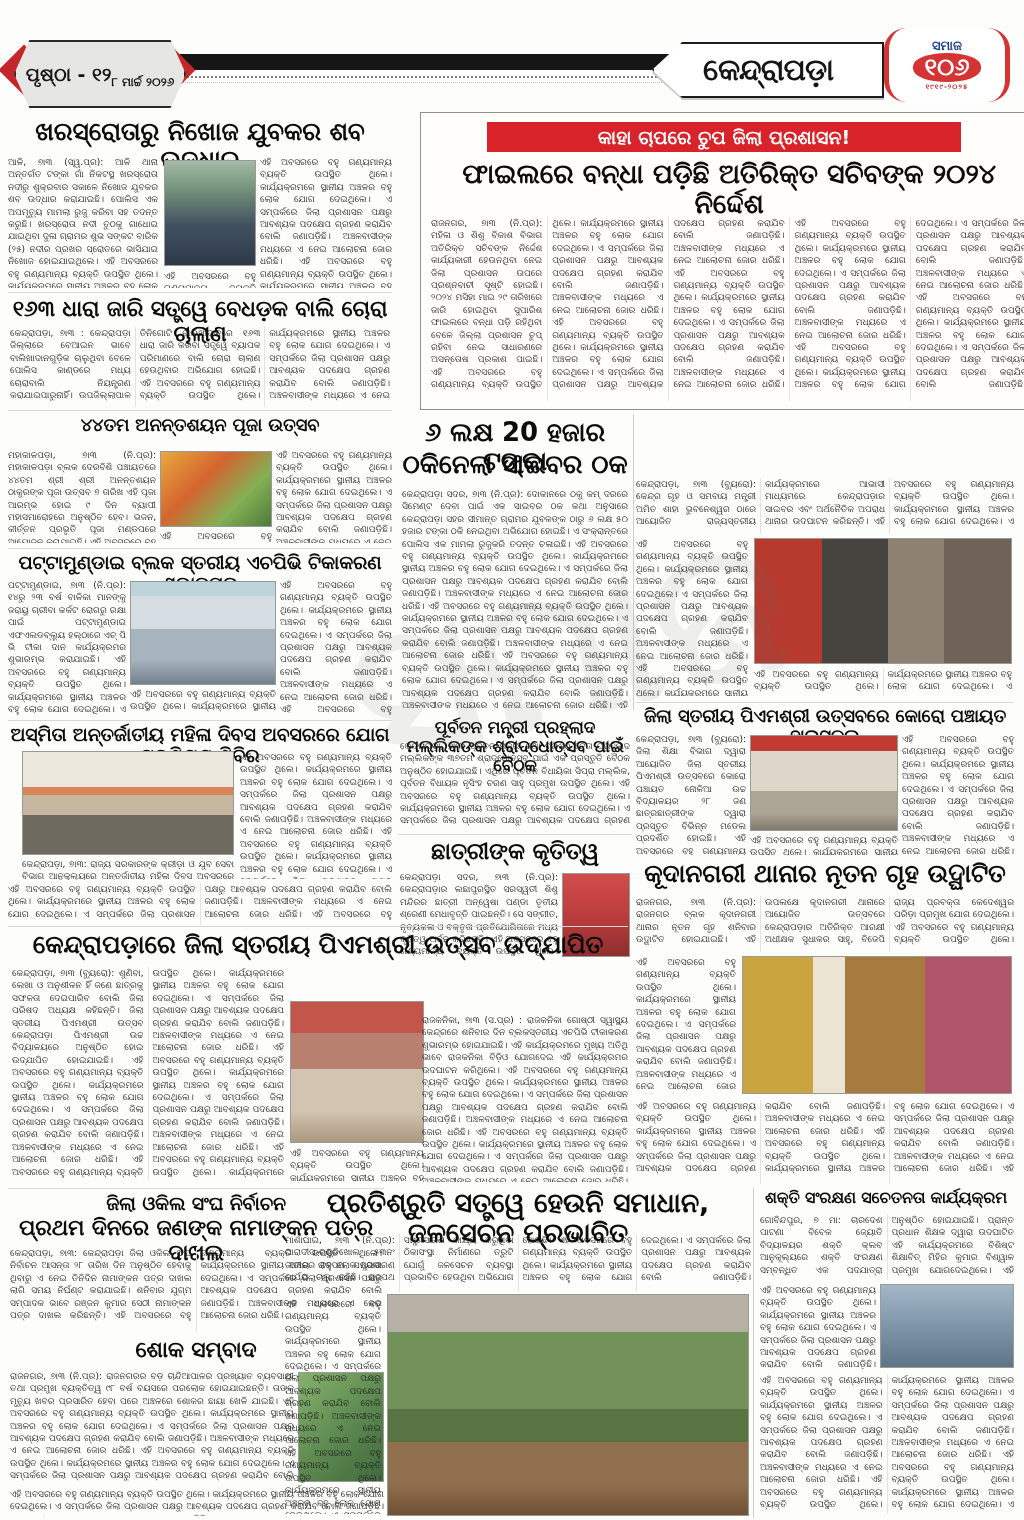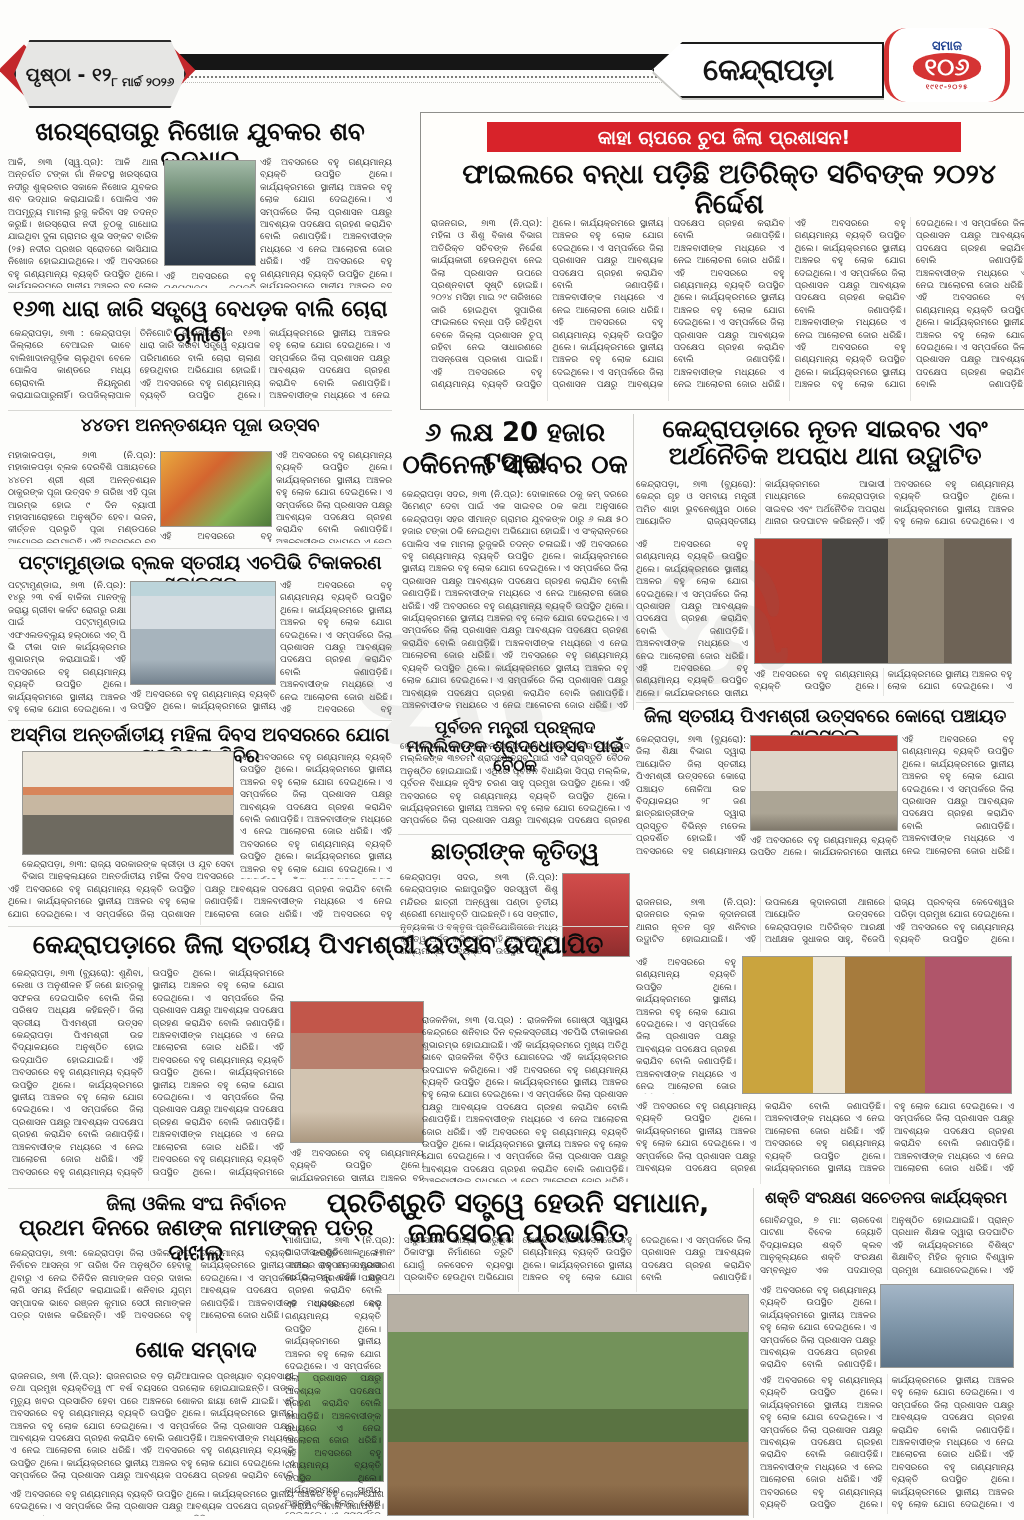--- a/index.html
+++ b/index.html
@@ -136,21 +136,20 @@
   </div>
 
   <div class="art" style="left:398px;top:414px;width:234px;height:298px;">
     <div class="hl" style="position:absolute;left:4px;top:4px;width:226px;font-size:26px;">୬ ଲକ୍ଷ 20 ହଜାର ଟଙ୍କା</div>
     <div class="hl" style="position:absolute;left:4px;top:36px;width:226px;font-size:26px;">ଠକିନେଲା ସାଇବର ଠକ</div>
     <div class="bd abs" style="left:4px;top:74px;width:226px;height:220px;">କେନ୍ଦ୍ରାପଡ଼ା ସଦର, ୭ା୩ (ନି.ପ୍ର): ଦୋକାନରେ ଠକୁ କମ୍ ଦରରେ ସିମେଣ୍ଟ ଦେବା ପାଇଁ ଏକ ସାଇବର ଠକ କଥା ଅନୁସାରେ କେନ୍ଦ୍ରାପଡ଼ା ସହର ସୀମାନ୍ତ ଗ୍ରାମର ଯୁବକଙ୍କ ଠାରୁ ୬ ଲକ୍ଷ ୫୦ ହଜାର ଟଙ୍କା ଠକି ନେଇଥିବା ଅଭିଯୋଗ ହୋଇଛି। ଏ ସଂକ୍ରାନ୍ତରେ ପୋଲିସ ଏକ ମାମଲା ରୁଜୁକରି ତଦନ୍ତ ଚଳାଇଛି। ଏହି ଅବସରରେ ବହୁ ଗଣ୍ୟମାନ୍ୟ ବ୍ୟକ୍ତି ଉପସ୍ଥିତ ଥିଲେ। କାର୍ଯ୍ୟକ୍ରମରେ ସ୍ଥାନୀୟ ଅଞ୍ଚଳର ବହୁ ଲୋକ ଯୋଗ ଦେଇଥିଲେ। ଏ ସମ୍ପର୍କରେ ଜିଲା ପ୍ରଶାସନ ପକ୍ଷରୁ ଆବଶ୍ୟକ ପଦକ୍ଷେପ ଗ୍ରହଣ କରାଯିବ ବୋଲି ଜଣାପଡ଼ିଛି। ଅଞ୍ଚଳବାସୀଙ୍କ ମଧ୍ୟରେ ଏ ନେଇ ଆଲୋଚନା ଜୋର ଧରିଛି। ଏହି ଅବସରରେ ବହୁ ଗଣ୍ୟମାନ୍ୟ ବ୍ୟକ୍ତି ଉପସ୍ଥିତ ଥିଲେ। କାର୍ଯ୍ୟକ୍ରମରେ ସ୍ଥାନୀୟ ଅଞ୍ଚଳର ବହୁ ଲୋକ ଯୋଗ ଦେଇଥିଲେ। ଏ ସମ୍ପର୍କରେ ଜିଲା ପ୍ରଶାସନ ପକ୍ଷରୁ ଆବଶ୍ୟକ ପଦକ୍ଷେପ ଗ୍ରହଣ କରାଯିବ ବୋଲି ଜଣାପଡ଼ିଛି। ଅଞ୍ଚଳବାସୀଙ୍କ ମଧ୍ୟରେ ଏ ନେଇ ଆଲୋଚନା ଜୋର ଧରିଛି। ଏହି ଅବସରରେ ବହୁ ଗଣ୍ୟମାନ୍ୟ ବ୍ୟକ୍ତି ଉପସ୍ଥିତ ଥିଲେ। କାର୍ଯ୍ୟକ୍ରମରେ ସ୍ଥାନୀୟ ଅଞ୍ଚଳର ବହୁ ଲୋକ ଯୋଗ ଦେଇଥିଲେ। ଏ ସମ୍ପର୍କରେ ଜିଲା ପ୍ରଶାସନ ପକ୍ଷରୁ ଆବଶ୍ୟକ ପଦକ୍ଷେପ ଗ୍ରହଣ କରାଯିବ ବୋଲି ଜଣାପଡ଼ିଛି। ଅଞ୍ଚଳବାସୀଙ୍କ ମଧ୍ୟରେ ଏ ନେଇ ଆଲୋଚନା ଜୋର ଧରିଛି। ଏହି ଅବସରରେ ବହୁ ଗଣ୍ୟମାନ୍ୟ ବ୍ୟକ୍ତି ଉପସ୍ଥିତ ଥିଲେ। କାର୍ଯ୍ୟକ୍ରମରେ ସ୍ଥାନୀୟ ଅଞ୍ଚଳର ବହୁ ଲୋକ ଯୋଗ ଦେଇଥିଲେ। ଏ ସମ୍ପର୍କରେ ଜିଲା ପ୍ରଶାସନ ପକ୍ଷରୁ ଆବଶ୍ୟକ ପଦକ୍ଷେପ ଗ୍ରହଣ କରାଯିବ ବୋଲି ଜଣାପଡ଼ିଛି। ଅଞ୍ଚଳବାସୀଙ୍କ ମଧ୍ୟରେ ଏ ନେଇ ଆଲୋଚନା ଜୋର ଧରିଛି। ଏହି ଅବସରରେ ବହୁ ଗଣ୍ୟମାନ୍ୟ ବ୍ୟକ୍ତି ଉପସ୍ଥିତ ଥିଲେ। କାର୍ଯ୍ୟକ୍ରମରେ ସ୍ଥାନୀୟ ଅଞ୍ଚଳର ବହୁ ଲୋକ ଯୋଗ ଦେଇଥିଲେ। ଏ ସମ୍ପର୍କରେ ଜିଲା ପ୍ରଶାସନ ପକ୍ଷରୁ ଆବଶ୍ୟକ ପଦକ୍ଷେପ ଗ୍ରହଣ କରାଯିବ ବୋଲି ଜଣାପଡ଼ିଛି। ଅଞ୍ଚଳବାସୀଙ୍କ ମଧ୍ୟରେ ଏ ନେଇ ଆଲୋଚନା ଜୋର ଧରିଛି। </div>
   </div>
   <div class="rule-v" style="left:633px;top:414px;height:296px;"></div>
 
   <div class="art" style="left:636px;top:412px;width:378px;height:288px;">
-    <div class="hl" style="position:absolute;left:0;top:4px;width:378px;font-size:24px;">କେନ୍ଦ୍ରାପଡ଼ାରେ ନୂତନ ସାଇବର ଏବଂ ଅର୍ଥନୈତିକ ଅପରାଧ ଥାନା ଉଦ୍ଘାଟିତ</div>
     <div class="bd cols3 abs" style="left:0;top:66px;width:378px;height:56px;">କେନ୍ଦ୍ରାପଡ଼ା, ୭ା୩ (ବ୍ୟୁରୋ): କେନ୍ଦ୍ର ଗୃହ ଓ ସମବାୟ ମନ୍ତ୍ରୀ ଅମିତ ଶାହା ଭୁବନେଶ୍ୱର ଠାରେ ଆୟୋଜିତ ରାଜ୍ୟସ୍ତରୀୟ କାର୍ଯ୍ୟକ୍ରମରେ ଆଭାସୀ ମାଧ୍ୟମରେ କେନ୍ଦ୍ରାପଡ଼ାର ସାଇବର ଏବଂ ଅର୍ଥନୈତିକ ଅପରାଧ ଥାନାର ଉଦଘାଟନ କରିଛନ୍ତି। ଏହି ଅବସରରେ ବହୁ ଗଣ୍ୟମାନ୍ୟ ବ୍ୟକ୍ତି ଉପସ୍ଥିତ ଥିଲେ। କାର୍ଯ୍ୟକ୍ରମରେ ସ୍ଥାନୀୟ ଅଞ୍ଚଳର ବହୁ ଲୋକ ଯୋଗ ଦେଇଥିଲେ। ଏ ସମ୍ପର୍କରେ ଜିଲା ପ୍ରଶାସନ ପକ୍ଷରୁ ଆବଶ୍ୟକ ପଦକ୍ଷେପ ଗ୍ରହଣ କରାଯିବ ବୋଲି ଜଣାପଡ଼ିଛି। ଅଞ୍ଚଳବାସୀଙ୍କ ମଧ୍ୟରେ ଏ ନେଇ ଆଲୋଚନା ଜୋର ଧରିଛି। </div>
     <div class="bd abs" style="left:0;top:126px;width:112px;height:158px;">ଏହି ଅବସରରେ ବହୁ ଗଣ୍ୟମାନ୍ୟ ବ୍ୟକ୍ତି ଉପସ୍ଥିତ ଥିଲେ। କାର୍ଯ୍ୟକ୍ରମରେ ସ୍ଥାନୀୟ ଅଞ୍ଚଳର ବହୁ ଲୋକ ଯୋଗ ଦେଇଥିଲେ। ଏ ସମ୍ପର୍କରେ ଜିଲା ପ୍ରଶାସନ ପକ୍ଷରୁ ଆବଶ୍ୟକ ପଦକ୍ଷେପ ଗ୍ରହଣ କରାଯିବ ବୋଲି ଜଣାପଡ଼ିଛି। ଅଞ୍ଚଳବାସୀଙ୍କ ମଧ୍ୟରେ ଏ ନେଇ ଆଲୋଚନା ଜୋର ଧରିଛି। ଏହି ଅବସରରେ ବହୁ ଗଣ୍ୟମାନ୍ୟ ବ୍ୟକ୍ତି ଉପସ୍ଥିତ ଥିଲେ। କାର୍ଯ୍ୟକ୍ରମରେ ସ୍ଥାନୀୟ ଅଞ୍ଚଳର ବହୁ ଲୋକ ଯୋଗ ଦେଇଥିଲେ। ଏ ସମ୍ପର୍କରେ ଜିଲା ପ୍ରଶାସନ ପକ୍ଷରୁ ଆବଶ୍ୟକ ପଦକ୍ଷେପ ଗ୍ରହଣ କରାଯିବ ବୋଲି ଜଣାପଡ଼ିଛି। ଅଞ୍ଚଳବାସୀଙ୍କ ମଧ୍ୟରେ ଏ ନେଇ ଆଲୋଚନା ଜୋର ଧରିଛି। ଏହି ଅବସରରେ ବହୁ ଗଣ୍ୟମାନ୍ୟ ବ୍ୟକ୍ତି ଉପସ୍ଥିତ ଥିଲେ। କାର୍ଯ୍ୟକ୍ରମରେ ସ୍ଥାନୀୟ ଅଞ୍ଚଳର ବହୁ ଲୋକ ଯୋଗ ଦେଇଥିଲେ। ଏ ସମ୍ପର୍କରେ ଜିଲା ପ୍ରଶାସନ ପକ୍ଷରୁ ଆବଶ୍ୟକ ପଦକ୍ଷେପ ଗ୍ରହଣ କରାଯିବ ବୋଲି ଜଣାପଡ଼ିଛି। ଅଞ୍ଚଳବାସୀଙ୍କ ମଧ୍ୟରେ ଏ ନେଇ ଆଲୋଚନା ଜୋର ଧରିଛି। </div>
     <div class="ph ph-plaque abs" style="left:118px;top:126px;width:258px;height:126px;"></div>
     <div class="bd cols2 abs" style="left:118px;top:256px;width:258px;height:28px;">ଏହି ଅବସରରେ ବହୁ ଗଣ୍ୟମାନ୍ୟ ବ୍ୟକ୍ତି ଉପସ୍ଥିତ ଥିଲେ। କାର୍ଯ୍ୟକ୍ରମରେ ସ୍ଥାନୀୟ ଅଞ୍ଚଳର ବହୁ ଲୋକ ଯୋଗ ଦେଇଥିଲେ। ଏ ସମ୍ପର୍କରେ ଜିଲା ପ୍ରଶାସନ ପକ୍ଷରୁ ଆବଶ୍ୟକ ପଦକ୍ଷେପ ଗ୍ରହଣ କରାଯିବ ବୋଲି ଜଣାପଡ଼ିଛି। ଅଞ୍ଚଳବାସୀଙ୍କ ମଧ୍ୟରେ ଏ ନେଇ ଆଲୋଚନା ଜୋର ଧରିଛି। </div>
   </div>
 
   <div class="art" style="left:398px;top:716px;width:234px;height:114px;">
     <div class="hl hl-sm" style="position:absolute;left:2px;top:2px;width:230px;">ପୂର୍ବତନ ମନ୍ତ୍ରୀ ପ୍ରହ୍ଲାଦ ମଲ୍ଲିକଙ୍କ ଶ୍ରାଦ୍ଧୋତ୍ସବ ପାଇଁ ବୈଠକ</div>
     <div class="bd abs" style="left:2px;top:24px;width:230px;height:88px;">କେନ୍ଦ୍ରାପଡ଼ା, ୭ା୩: ପୂର୍ବତନ ମନ୍ତ୍ରୀ ତଥା ବରିଷ୍ଠ ନେତା ପ୍ରହ୍ଲାଦ ମଲ୍ଲିକଙ୍କ ୩୭ତମ ଶ୍ରାଦ୍ଧୋତ୍ସବ ପାଇଁ ଏକ ପ୍ରସ୍ତୁତି ବୈଠକ ଅନୁଷ୍ଠିତ ହୋଇଯାଇଛି। ଏଥିରେ ପୂର୍ବତନ ବିଧାୟିକା ସିପ୍ରା ମଲ୍ଲିକ, ପୂର୍ବତନ ବିଧାୟକ ନୃସିଂହ ଚରଣ ସାହୁ ପ୍ରମୁଖ ଉପସ୍ଥିତ ଥିଲେ। ଏହି ଅବସରରେ ବହୁ ଗଣ୍ୟମାନ୍ୟ ବ୍ୟକ୍ତି ଉପସ୍ଥିତ ଥିଲେ। କାର୍ଯ୍ୟକ୍ରମରେ ସ୍ଥାନୀୟ ଅଞ୍ଚଳର ବହୁ ଲୋକ ଯୋଗ ଦେଇଥିଲେ। ଏ ସମ୍ପର୍କରେ ଜିଲା ପ୍ରଶାସନ ପକ୍ଷରୁ ଆବଶ୍ୟକ ପଦକ୍ଷେପ ଗ୍ରହଣ କରାଯିବ ବୋଲି ଜଣାପଡ଼ିଛି। ଅଞ୍ଚଳବାସୀଙ୍କ ମଧ୍ୟରେ ଏ ନେଇ ଆଲୋଚନା ଜୋର ଧରିଛି। </div>
   </div>
@@ -163,20 +162,21 @@
 
   <div class="art" style="left:636px;top:702px;width:378px;height:158px;border-top:1px solid #d8d8d4;">
     <div class="hl" style="position:absolute;left:0;top:3px;width:378px;font-size:18px;">ଜିଲା ସ୍ତରୀୟ ପିଏମଶ୍ରୀ ଉତ୍ସବରେ କୋରୋ ପଞ୍ଚାୟତ ହାଇସ୍କୁଲ</div>
     <div class="bd abs" style="left:0;top:30px;width:110px;height:122px;">କେନ୍ଦ୍ରାପଡ଼ା, ୭ା୩ (ବ୍ୟୁରୋ): ଜିଲା ଶିକ୍ଷା ବିଭାଗ ଦ୍ୱାରା ଆୟୋଜିତ ଜିଲା ସ୍ତରୀୟ ପିଏମଶ୍ରୀ ଉତ୍ସବରେ କୋରୋ ପଞ୍ଚାୟତ ନୋଳିଆ ଉଚ୍ଚ ବିଦ୍ୟାଳୟର ୨୮ ଜଣ ଛାତ୍ରଛାତ୍ରୀଙ୍କ ଦ୍ୱାରା ପ୍ରସ୍ତୁତ ବିଭିନ୍ନ ମଡେଲ ପ୍ରଦର୍ଶିତ ହୋଇଛି। ଏହି ଅବସରରେ ବହୁ ଗଣ୍ୟମାନ୍ୟ ବ୍ୟକ୍ତି ଉପସ୍ଥିତ ଥିଲେ। କାର୍ଯ୍ୟକ୍ରମରେ ସ୍ଥାନୀୟ ଅଞ୍ଚଳର ବହୁ ଲୋକ ଯୋଗ ଦେଇଥିଲେ। ଏ ସମ୍ପର୍କରେ ଜିଲା ପ୍ରଶାସନ ପକ୍ଷରୁ ଆବଶ୍ୟକ ପଦକ୍ଷେପ ଗ୍ରହଣ କରାଯିବ ବୋଲି ଜଣାପଡ଼ିଛି। ଅଞ୍ଚଳବାସୀଙ୍କ ମଧ୍ୟରେ ଏ ନେଇ ଆଲୋଚନା ଜୋର ଧରିଛି। </div>
     <div class="ph ph-koro abs" style="left:114px;top:32px;width:148px;height:96px;"></div>
     <div class="bd abs" style="left:114px;top:131px;width:148px;height:21px;">ଏହି ଅବସରରେ ବହୁ ଗଣ୍ୟମାନ୍ୟ ବ୍ୟକ୍ତି ଉପସ୍ଥିତ ଥିଲେ। କାର୍ଯ୍ୟକ୍ରମରେ ସ୍ଥାନୀୟ ଅଞ୍ଚଳର ବହୁ ଲୋକ ଯୋଗ ଦେଇଥିଲେ। ଏ ସମ୍ପର୍କରେ ଜିଲା ପ୍ରଶାସନ ପକ୍ଷରୁ ଆବଶ୍ୟକ ପଦକ୍ଷେପ ଗ୍ରହଣ କରାଯିବ ବୋଲି ଜଣାପଡ଼ିଛି। ଅଞ୍ଚଳବାସୀଙ୍କ ମଧ୍ୟରେ ଏ ନେଇ ଆଲୋଚନା ଜୋର ଧରିଛି। </div>
     <div class="bd abs" style="left:266px;top:30px;width:112px;height:122px;">ଏହି ଅବସରରେ ବହୁ ଗଣ୍ୟମାନ୍ୟ ବ୍ୟକ୍ତି ଉପସ୍ଥିତ ଥିଲେ। କାର୍ଯ୍ୟକ୍ରମରେ ସ୍ଥାନୀୟ ଅଞ୍ଚଳର ବହୁ ଲୋକ ଯୋଗ ଦେଇଥିଲେ। ଏ ସମ୍ପର୍କରେ ଜିଲା ପ୍ରଶାସନ ପକ୍ଷରୁ ଆବଶ୍ୟକ ପଦକ୍ଷେପ ଗ୍ରହଣ କରାଯିବ ବୋଲି ଜଣାପଡ଼ିଛି। ଅଞ୍ଚଳବାସୀଙ୍କ ମଧ୍ୟରେ ଏ ନେଇ ଆଲୋଚନା ଜୋର ଧରିଛି। ଏହି ଅବସରରେ ବହୁ ଗଣ୍ୟମାନ୍ୟ ବ୍ୟକ୍ତି ଉପସ୍ଥିତ ଥିଲେ। କାର୍ଯ୍ୟକ୍ରମରେ ସ୍ଥାନୀୟ ଅଞ୍ଚଳର ବହୁ ଲୋକ ଯୋଗ ଦେଇଥିଲେ। ଏ ସମ୍ପର୍କରେ ଜିଲା ପ୍ରଶାସନ ପକ୍ଷରୁ ଆବଶ୍ୟକ ପଦକ୍ଷେପ ଗ୍ରହଣ କରାଯିବ ବୋଲି ଜଣାପଡ଼ିଛି। ଅଞ୍ଚଳବାସୀଙ୍କ ମଧ୍ୟରେ ଏ ନେଇ ଆଲୋଚନା ଜୋର ଧରିଛି। </div>
   </div>
 
   <div class="art" style="left:636px;top:856px;width:378px;height:330px;">
+    <div class="hl" style="position:absolute;left:0;top:4px;width:378px;font-size:25px;">କୂଦାନଗରୀ ଥାନାର ନୂତନ ଗୃହ ଉଦ୍ଘାଟିତ</div>
     <div class="bd cols3 abs" style="left:0;top:40px;width:378px;height:56px;">ରାଜନଗର, ୭ା୩ (ନି.ପ୍ର): ରାଜନଗର ବ୍ଲକ କୂଦାନଗରୀ ଥାନାର ନୂତନ ଗୃହ ଶନିବାର ଉଦ୍ଘାଟିତ ହୋଇଯାଇଛି। ଏହି ଉପଲକ୍ଷେ କୂଦାନଗରୀ ଥାନାରେ ଆୟୋଜିତ ଉତ୍ସବରେ କେନ୍ଦ୍ରାପଡ଼ାର ଅତିରିକ୍ତ ଆରକ୍ଷୀ ଅଧୀକ୍ଷକ ସୁଧାକର ସାହୁ, ବିଜେପି ରାଜ୍ୟ ପ୍ରବକ୍ତା କେଦେଶ୍ୱର ପରିଡ଼ା ପ୍ରମୁଖ ଯୋଗ ଦେଇଥିଲେ। ଏହି ଅବସରରେ ବହୁ ଗଣ୍ୟମାନ୍ୟ ବ୍ୟକ୍ତି ଉପସ୍ଥିତ ଥିଲେ। କାର୍ଯ୍ୟକ୍ରମରେ ସ୍ଥାନୀୟ ଅଞ୍ଚଳର ବହୁ ଲୋକ ଯୋଗ ଦେଇଥିଲେ। ଏ ସମ୍ପର୍କରେ ଜିଲା ପ୍ରଶାସନ ପକ୍ଷରୁ ଆବଶ୍ୟକ ପଦକ୍ଷେପ ଗ୍ରହଣ କରାଯିବ ବୋଲି ଜଣାପଡ଼ିଛି। ଅଞ୍ଚଳବାସୀଙ୍କ ମଧ୍ୟରେ ଏ ନେଇ ଆଲୋଚନା ଜୋର ଧରିଛି। </div>
     <div class="bd abs" style="left:0;top:100px;width:100px;height:138px;">ଏହି ଅବସରରେ ବହୁ ଗଣ୍ୟମାନ୍ୟ ବ୍ୟକ୍ତି ଉପସ୍ଥିତ ଥିଲେ। କାର୍ଯ୍ୟକ୍ରମରେ ସ୍ଥାନୀୟ ଅଞ୍ଚଳର ବହୁ ଲୋକ ଯୋଗ ଦେଇଥିଲେ। ଏ ସମ୍ପର୍କରେ ଜିଲା ପ୍ରଶାସନ ପକ୍ଷରୁ ଆବଶ୍ୟକ ପଦକ୍ଷେପ ଗ୍ରହଣ କରାଯିବ ବୋଲି ଜଣାପଡ଼ିଛି। ଅଞ୍ଚଳବାସୀଙ୍କ ମଧ୍ୟରେ ଏ ନେଇ ଆଲୋଚନା ଜୋର ଧରିଛି। ଏହି ଅବସରରେ ବହୁ ଗଣ୍ୟମାନ୍ୟ ବ୍ୟକ୍ତି ଉପସ୍ଥିତ ଥିଲେ। କାର୍ଯ୍ୟକ୍ରମରେ ସ୍ଥାନୀୟ ଅଞ୍ଚଳର ବହୁ ଲୋକ ଯୋଗ ଦେଇଥିଲେ। ଏ ସମ୍ପର୍କରେ ଜିଲା ପ୍ରଶାସନ ପକ୍ଷରୁ ଆବଶ୍ୟକ ପଦକ୍ଷେପ ଗ୍ରହଣ କରାଯିବ ବୋଲି ଜଣାପଡ଼ିଛି। ଅଞ୍ଚଳବାସୀଙ୍କ ମଧ୍ୟରେ ଏ ନେଇ ଆଲୋଚନା ଜୋର ଧରିଛି। </div>
     <div class="ph ph-police abs" style="left:106px;top:100px;width:270px;height:138px;"></div>
     <div class="bd cols3 abs" style="left:0;top:244px;width:378px;height:84px;">ଏହି ଅବସରରେ ବହୁ ଗଣ୍ୟମାନ୍ୟ ବ୍ୟକ୍ତି ଉପସ୍ଥିତ ଥିଲେ। କାର୍ଯ୍ୟକ୍ରମରେ ସ୍ଥାନୀୟ ଅଞ୍ଚଳର ବହୁ ଲୋକ ଯୋଗ ଦେଇଥିଲେ। ଏ ସମ୍ପର୍କରେ ଜିଲା ପ୍ରଶାସନ ପକ୍ଷରୁ ଆବଶ୍ୟକ ପଦକ୍ଷେପ ଗ୍ରହଣ କରାଯିବ ବୋଲି ଜଣାପଡ଼ିଛି। ଅଞ୍ଚଳବାସୀଙ୍କ ମଧ୍ୟରେ ଏ ନେଇ ଆଲୋଚନା ଜୋର ଧରିଛି। ଏହି ଅବସରରେ ବହୁ ଗଣ୍ୟମାନ୍ୟ ବ୍ୟକ୍ତି ଉପସ୍ଥିତ ଥିଲେ। କାର୍ଯ୍ୟକ୍ରମରେ ସ୍ଥାନୀୟ ଅଞ୍ଚଳର ବହୁ ଲୋକ ଯୋଗ ଦେଇଥିଲେ। ଏ ସମ୍ପର୍କରେ ଜିଲା ପ୍ରଶାସନ ପକ୍ଷରୁ ଆବଶ୍ୟକ ପଦକ୍ଷେପ ଗ୍ରହଣ କରାଯିବ ବୋଲି ଜଣାପଡ଼ିଛି। ଅଞ୍ଚଳବାସୀଙ୍କ ମଧ୍ୟରେ ଏ ନେଇ ଆଲୋଚନା ଜୋର ଧରିଛି। ଏହି ଅବସରରେ ବହୁ ଗଣ୍ୟମାନ୍ୟ ବ୍ୟକ୍ତି ଉପସ୍ଥିତ ଥିଲେ। କାର୍ଯ୍ୟକ୍ରମରେ ସ୍ଥାନୀୟ ଅଞ୍ଚଳର ବହୁ ଲୋକ ଯୋଗ ଦେଇଥିଲେ। ଏ ସମ୍ପର୍କରେ ଜିଲା ପ୍ରଶାସନ ପକ୍ଷରୁ ଆବଶ୍ୟକ ପଦକ୍ଷେପ ଗ୍ରହଣ କରାଯିବ ବୋଲି ଜଣାପଡ଼ିଛି। ଅଞ୍ଚଳବାସୀଙ୍କ ମଧ୍ୟରେ ଏ ନେଇ ଆଲୋଚନା ଜୋର ଧରିଛି। </div>
   </div>
 
   <div class="art" style="left:8px;top:926px;width:620px;height:258px;border-top:1px solid #d8d8d4;">
     <div class="hl" style="position:absolute;left:10px;top:4px;width:600px;font-size:25px;">କେନ୍ଦ୍ରାପଡ଼ାରେ ଜିଲା ସ୍ତରୀୟ ପିଏମଶ୍ରୀ ଉତ୍ସବ ଉଦ୍ଯାପିତ</div>
     <div class="bd cols2 abs" style="left:4px;top:40px;width:272px;height:214px;">କେନ୍ଦ୍ରାପଡ଼ା, ୭ା୩ (ବ୍ୟୁରୋ): ଶୁଣିବା, ଲେଖା ଓ ଅନୁଶୀଳନ ହିଁ ଜଣେ ଛାତ୍ରକୁ ସଫଳତା ଦେଇପାରିବ ବୋଲି ଜିଲା ପରିଷଦ ଅଧ୍ୟକ୍ଷ କହିଛନ୍ତି। ଜିଲା ସ୍ତରୀୟ ପିଏମଶ୍ରୀ ଉତ୍ସବ କେନ୍ଦ୍ରାପଡ଼ା ପିଏମଶ୍ରୀ ଉଚ୍ଚ ବିଦ୍ୟାଳୟରେ ଅନୁଷ୍ଠିତ ହୋଇ ଉଦ୍ଯାପିତ ହୋଇଯାଇଛି। ଏହି ଅବସରରେ ବହୁ ଗଣ୍ୟମାନ୍ୟ ବ୍ୟକ୍ତି ଉପସ୍ଥିତ ଥିଲେ। କାର୍ଯ୍ୟକ୍ରମରେ ସ୍ଥାନୀୟ ଅଞ୍ଚଳର ବହୁ ଲୋକ ଯୋଗ ଦେଇଥିଲେ। ଏ ସମ୍ପର୍କରେ ଜିଲା ପ୍ରଶାସନ ପକ୍ଷରୁ ଆବଶ୍ୟକ ପଦକ୍ଷେପ ଗ୍ରହଣ କରାଯିବ ବୋଲି ଜଣାପଡ଼ିଛି। ଅଞ୍ଚଳବାସୀଙ୍କ ମଧ୍ୟରେ ଏ ନେଇ ଆଲୋଚନା ଜୋର ଧରିଛି। ଏହି ଅବସରରେ ବହୁ ଗଣ୍ୟମାନ୍ୟ ବ୍ୟକ୍ତି ଉପସ୍ଥିତ ଥିଲେ। କାର୍ଯ୍ୟକ୍ରମରେ ସ୍ଥାନୀୟ ଅଞ୍ଚଳର ବହୁ ଲୋକ ଯୋଗ ଦେଇଥିଲେ। ଏ ସମ୍ପର୍କରେ ଜିଲା ପ୍ରଶାସନ ପକ୍ଷରୁ ଆବଶ୍ୟକ ପଦକ୍ଷେପ ଗ୍ରହଣ କରାଯିବ ବୋଲି ଜଣାପଡ଼ିଛି। ଅଞ୍ଚଳବାସୀଙ୍କ ମଧ୍ୟରେ ଏ ନେଇ ଆଲୋଚନା ଜୋର ଧରିଛି। ଏହି ଅବସରରେ ବହୁ ଗଣ୍ୟମାନ୍ୟ ବ୍ୟକ୍ତି ଉପସ୍ଥିତ ଥିଲେ। କାର୍ଯ୍ୟକ୍ରମରେ ସ୍ଥାନୀୟ ଅଞ୍ଚଳର ବହୁ ଲୋକ ଯୋଗ ଦେଇଥିଲେ। ଏ ସମ୍ପର୍କରେ ଜିଲା ପ୍ରଶାସନ ପକ୍ଷରୁ ଆବଶ୍ୟକ ପଦକ୍ଷେପ ଗ୍ରହଣ କରାଯିବ ବୋଲି ଜଣାପଡ଼ିଛି। ଅଞ୍ଚଳବାସୀଙ୍କ ମଧ୍ୟରେ ଏ ନେଇ ଆଲୋଚନା ଜୋର ଧରିଛି। ଏହି ଅବସରରେ ବହୁ ଗଣ୍ୟମାନ୍ୟ ବ୍ୟକ୍ତି ଉପସ୍ଥିତ ଥିଲେ। କାର୍ଯ୍ୟକ୍ରମରେ ସ୍ଥାନୀୟ ଅଞ୍ଚଳର ବହୁ ଲୋକ ଯୋଗ ଦେଇଥିଲେ। ଏ ସମ୍ପର୍କରେ ଜିଲା ପ୍ରଶାସନ ପକ୍ଷରୁ ଆବଶ୍ୟକ ପଦକ୍ଷେପ ଗ୍ରହଣ କରାଯିବ ବୋଲି ଜଣାପଡ଼ିଛି। ଅଞ୍ଚଳବାସୀଙ୍କ ମଧ୍ୟରେ ଏ ନେଇ ଆଲୋଚନା ଜୋର ଧରିଛି। </div>
     <div class="ph ph-stage abs" style="left:282px;top:74px;width:134px;height:142px;"></div>

